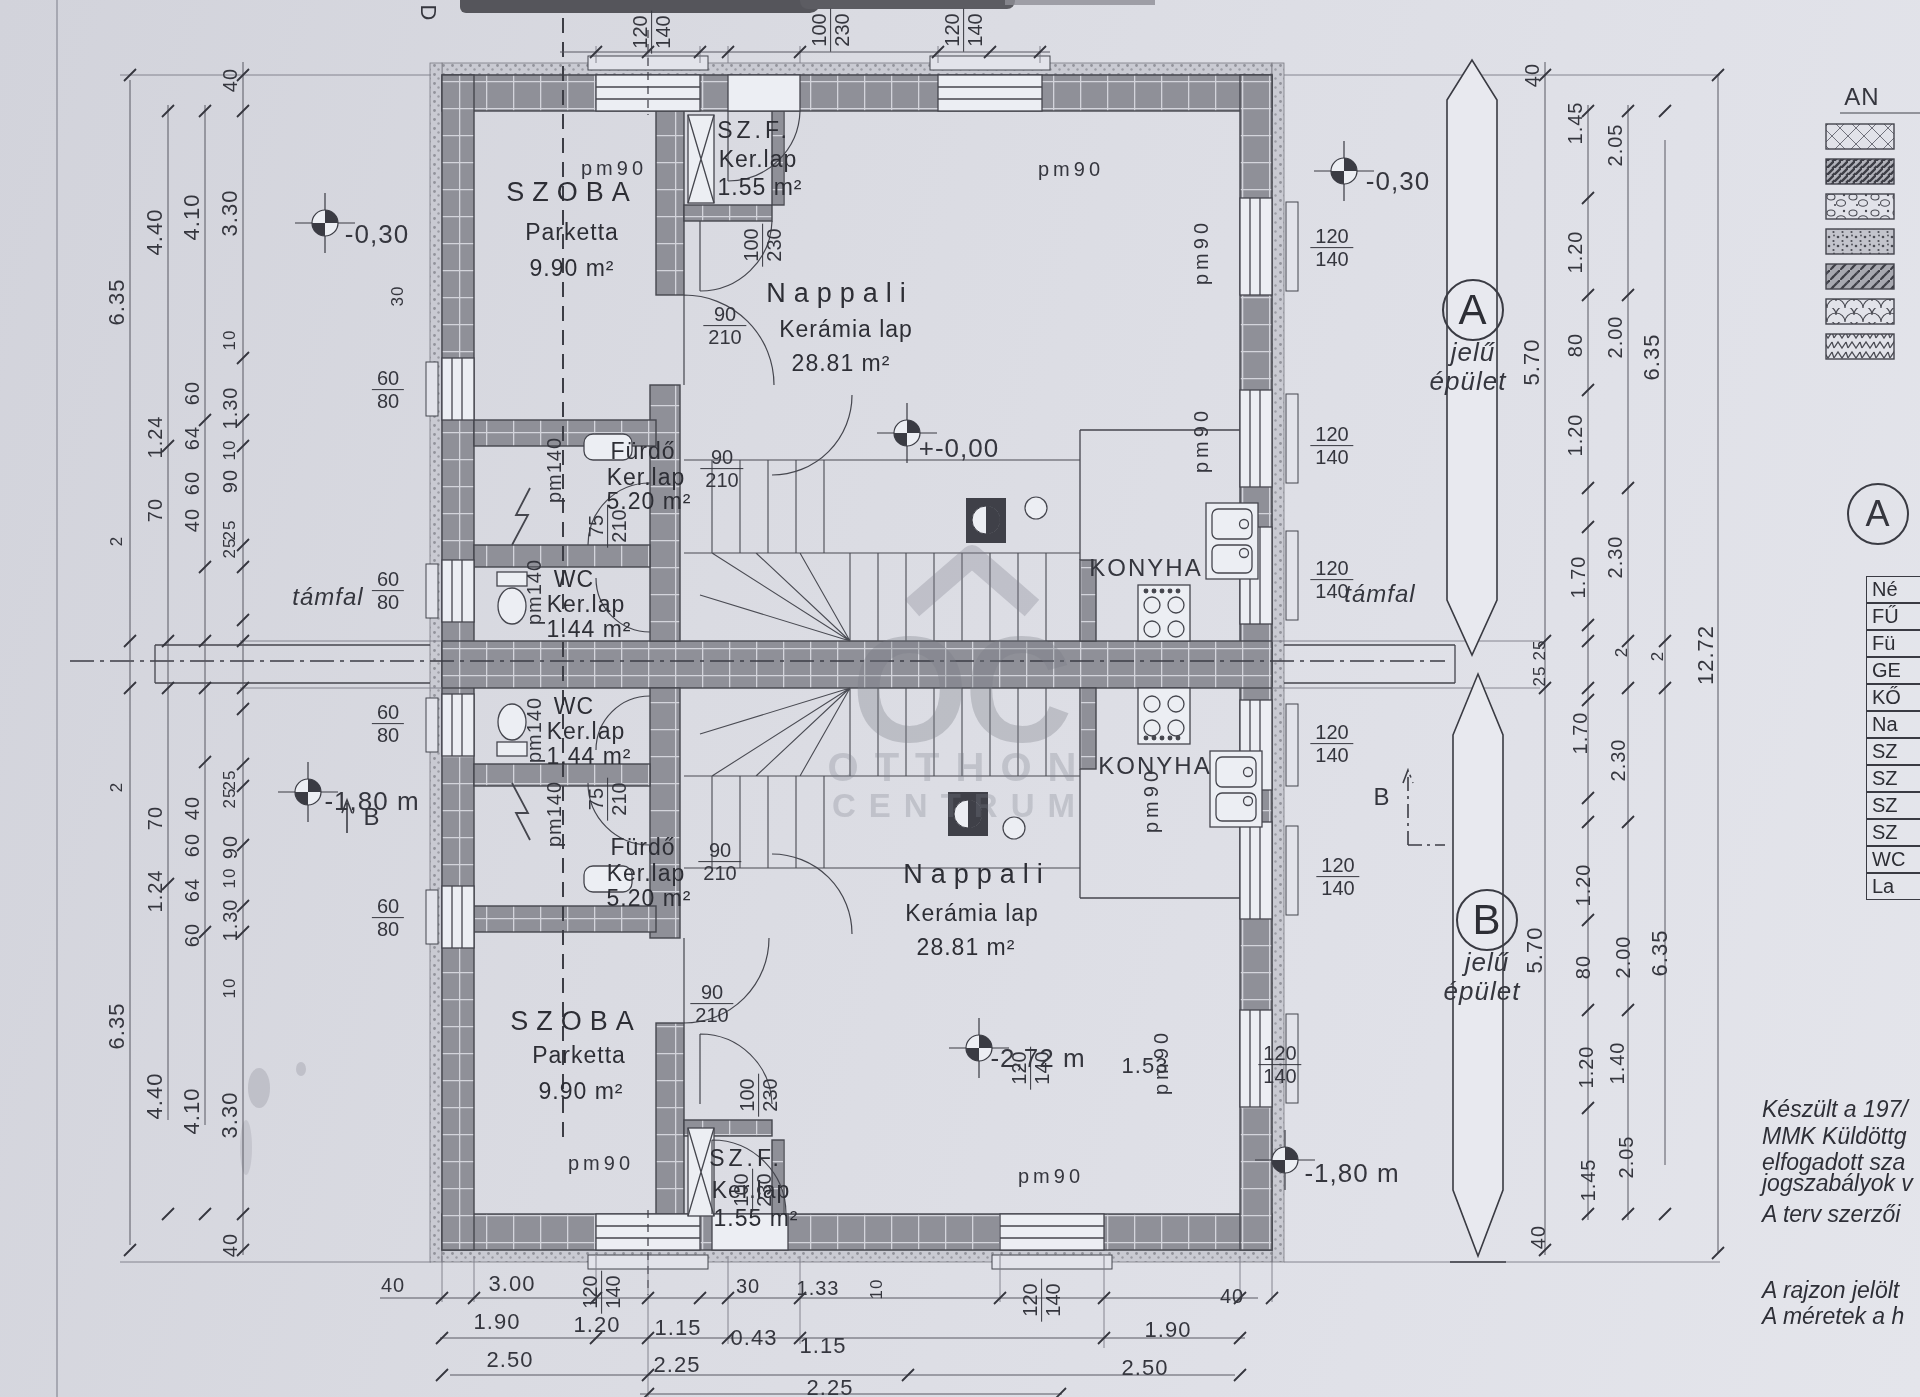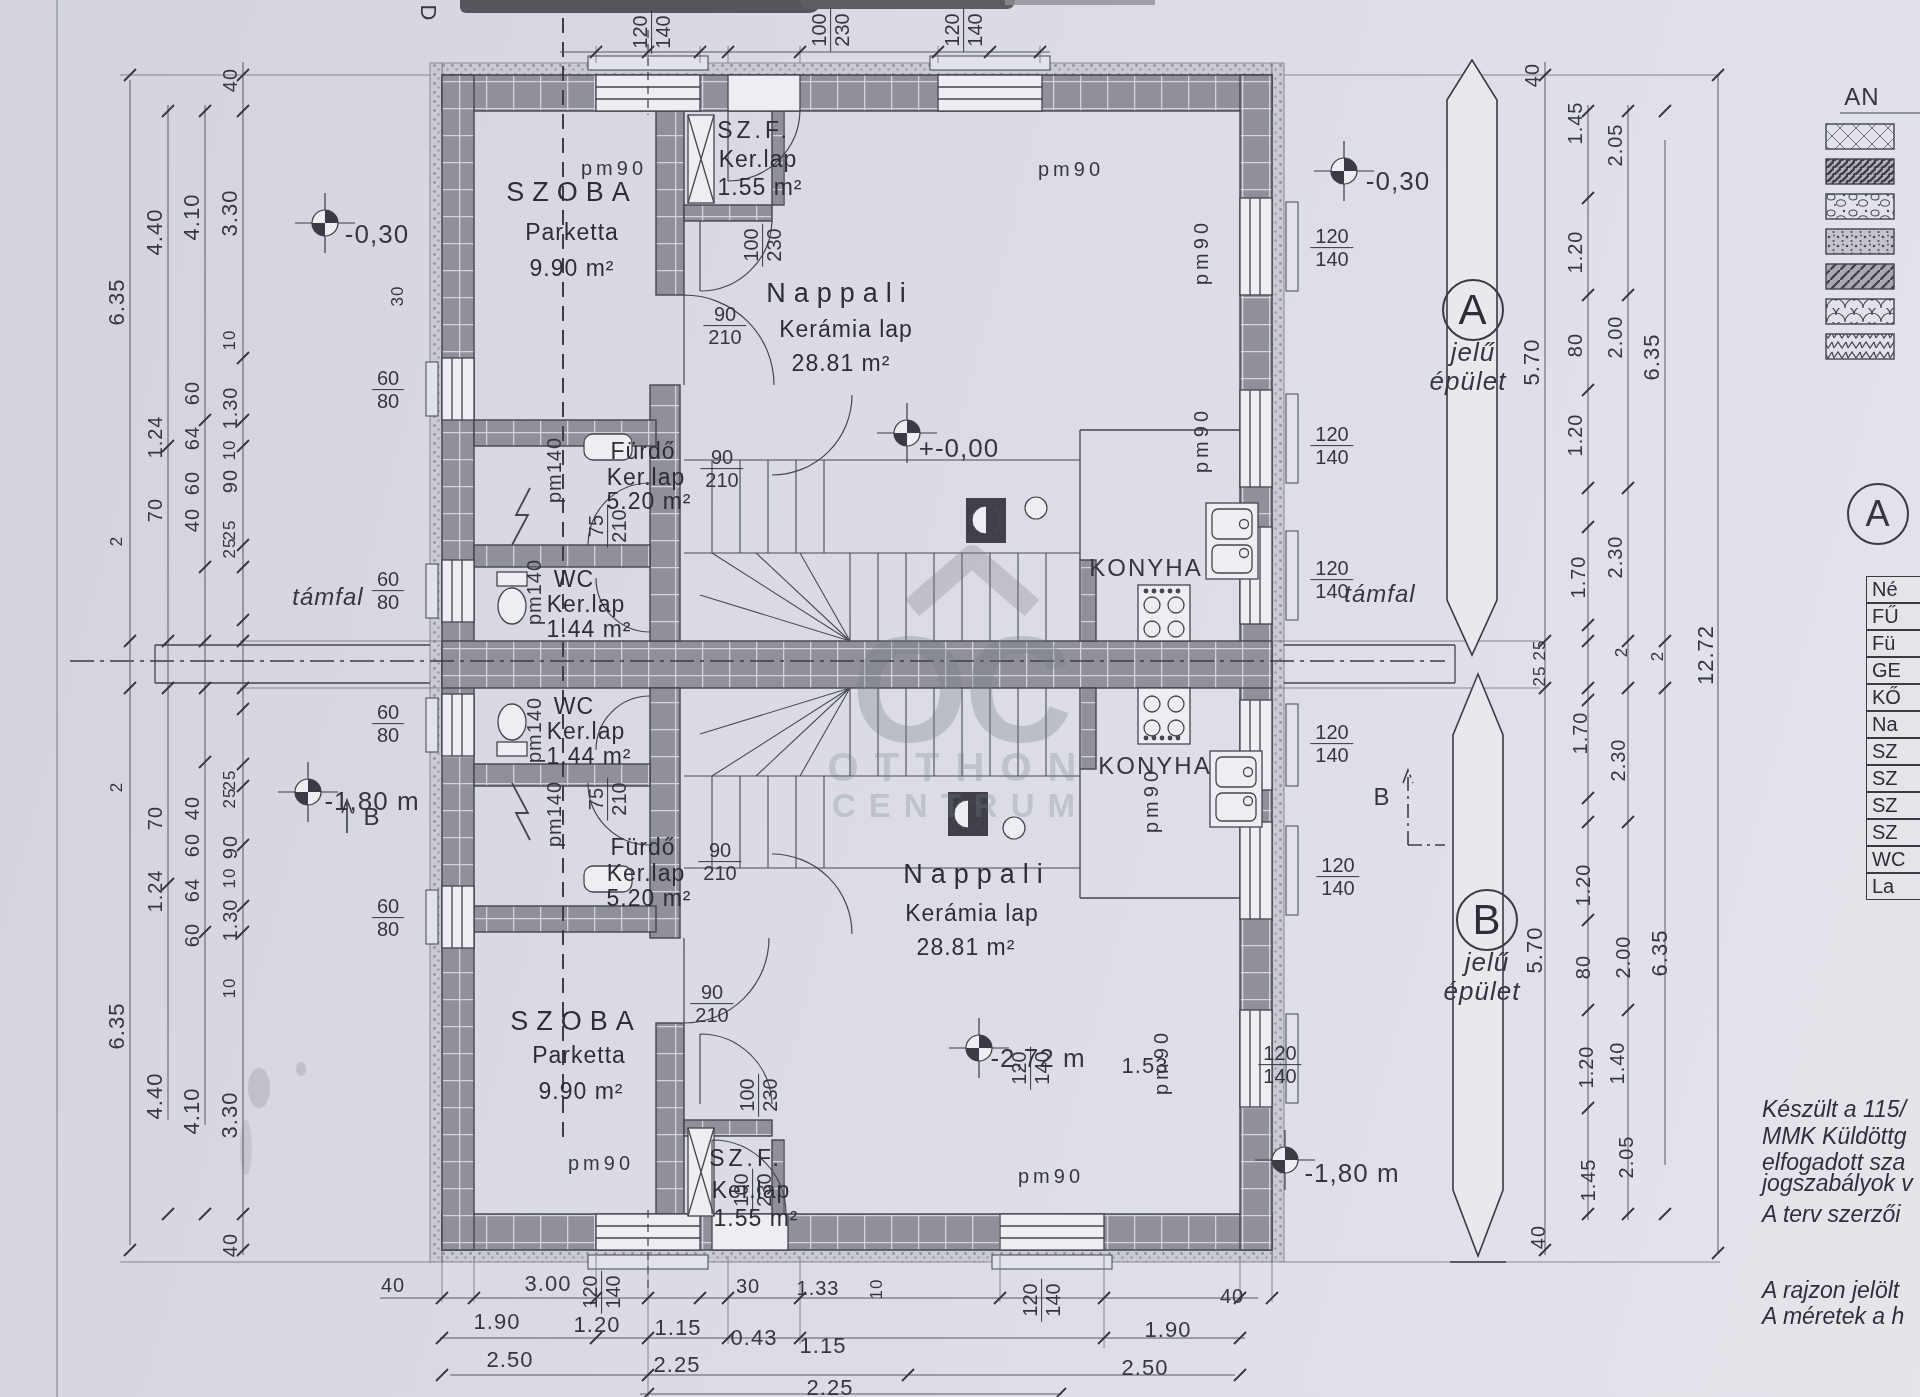--- a/index.html
+++ b/index.html
@@ -502,21 +502,21 @@
   <div class="trow" style="top:657px;">GE</div>
   <div class="trow" style="top:684px;">KŐ</div>
   <div class="trow" style="top:711px;">Na</div>
   <div class="trow" style="top:738px;">SZ</div>
   <div class="trow" style="top:765px;">SZ</div>
   <div class="trow" style="top:792px;">SZ</div>
   <div class="trow" style="top:819px;">SZ</div>
   <div class="trow" style="top:846px;">WC</div>
   <div class="trow" style="top:873px;">La</div>
 
-  <div class="note" style="left:1762px;top:1096px;">Készült a 115/</div>
+  <div class="note" style="left:1762px;top:1096px;">Készült a 197/</div>
   <div class="note" style="left:1762px;top:1123px;">MMK Küldöttg</div>
   <div class="note" style="left:1762px;top:1149px;">elfogadott sza</div>
   <div class="note" style="left:1762px;top:1201px;">A terv szerzői</div>
   <div class="note" style="left:1762px;top:1170px;">jogszabályok v</div>
   <div class="note" style="left:1762px;top:1277px;">A rajzon jelölt</div>
   <div class="note" style="left:1762px;top:1303px;">A méretek a h</div>
 
   <span class="lb vb s22" style="left:117px;top:302px;">6.35</span>
   <span class="lb vb s17" style="left:117px;top:541px;">2</span>
   <span class="lb vb s17" style="left:117px;top:787px;">2</span>
@@ -577,21 +577,21 @@
   <span class="lb vb s17" style="left:1658px;top:656px;">2</span>
   <span class="lb vb" style="left:1618px;top:760px;">2.30</span>
   <span class="lb vb" style="left:1623px;top:957px;">2.00</span>
   <span class="lb vb" style="left:1626px;top:1157px;">2.05</span>
   <span class="lb vb" style="left:1617px;top:1063px;">1.40</span>
   <span class="lb vb s22" style="left:1652px;top:357px;">6.35</span>
   <span class="lb vb s22" style="left:1660px;top:953px;">6.35</span>
   <span class="lb vb s22" style="left:1706px;top:655px;">12.72</span>
 
   <span class="lb" style="left:393px;top:1285px;">40</span>
-  <span class="lb s22" style="left:512px;top:1284px;margin-left:36px;">3.00</span>
+  <span class="lb s22" style="left:512px;top:1284px;">3.00</span>
   <span class="lb" style="left:748px;top:1286px;">30</span>
   <span class="lb" style="left:818px;top:1288px;">1.33</span>
   <span class="lb vb s17" style="left:877px;top:1289px;">10</span>
   <span class="lb" style="left:1232px;top:1296px;">40</span>
   <span class="lb s22" style="left:497px;top:1322px;">1.90</span>
   <span class="lb s22" style="left:597px;top:1325px;">1.20</span>
   <span class="lb s22" style="left:678px;top:1328px;">1.15</span>
   <span class="lb s22" style="left:754px;top:1338px;">0.43</span>
   <span class="lb s22" style="left:823px;top:1346px;">1.15</span>
   <span class="lb s22" style="left:1168px;top:1330px;">1.90</span>

